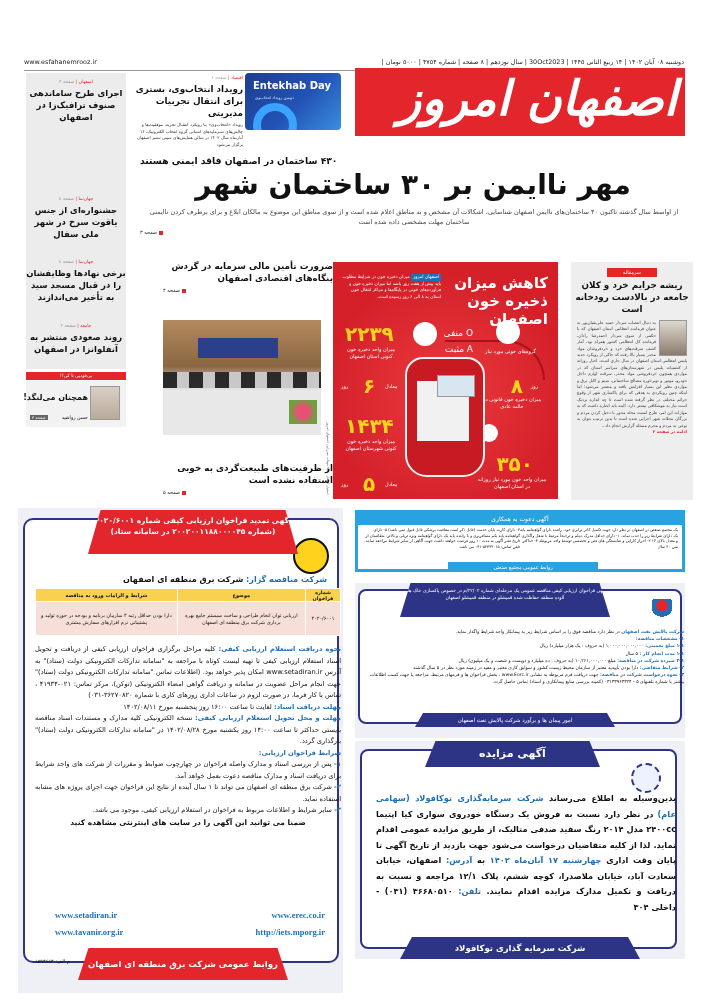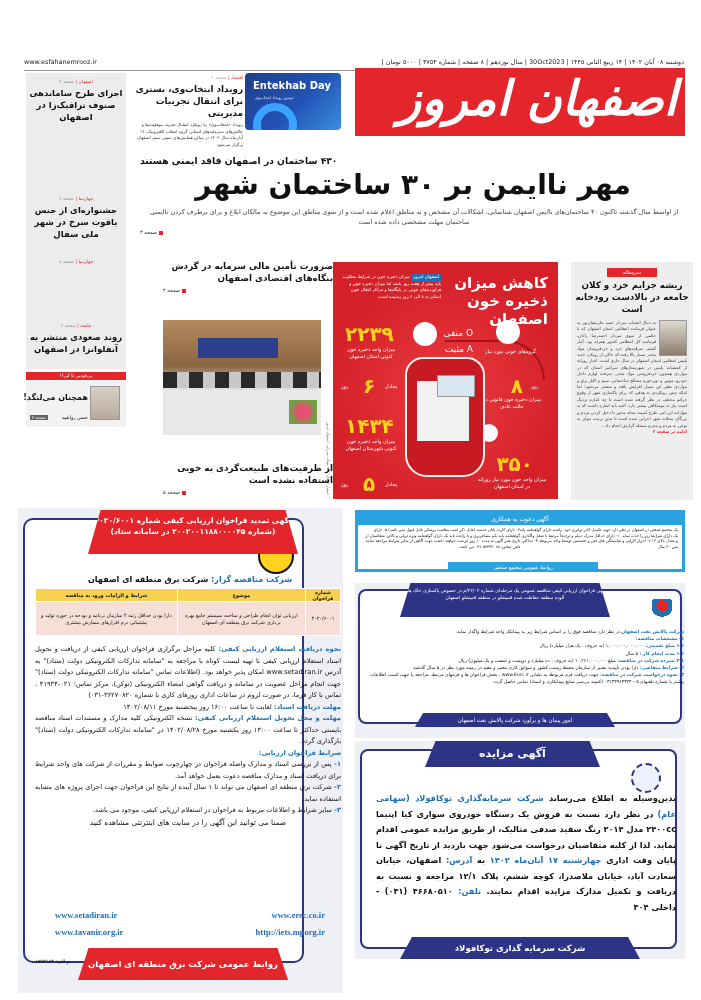--- a/index.html
+++ b/index.html
@@ -65,21 +65,21 @@
 .mid-h1{left:163px;top:260px;width:170px;text-align:right;font-size:8.8px;font-weight:bold;line-height:12px}
 .mid-photo{left:163px;top:320px;width:158px;height:115px;background:linear-gradient(#b48a5e 0%,#8a6642 40%,#e2e2e2 60%,#cfcfcf 100%);overflow:hidden}
 .mid-photo .banner{position:absolute;left:35px;top:18px;width:80px;height:20px;background:#2b3f8a}
 .mid-photo .people{position:absolute;left:0;top:52px;width:158px;height:16px;background:repeating-linear-gradient(90deg,#2a2a2a 0 14px,#c8c8c8 14px 26px)}
 .mid-photo .desk{position:absolute;left:0;top:70px;width:158px;height:45px;background:#e8e8e8}
 .mid-photo .flowers{position:absolute;right:4px;top:80px;width:28px;height:24px;background:radial-gradient(circle,#e94f75 30%,#6ea040 70%)}
 .credit{left:322px;top:320px;width:8px;height:175px;font-size:3.6px;color:#777;writing-mode:vertical-rl}
 .mid-h2{left:163px;top:462px;width:170px;text-align:right;font-size:8.8px;font-weight:bold;line-height:12px}
 
 .ad1{left:18px;top:508px;width:325px;height:485px;background:#eef0f5}
-.ad1 .frame{position:absolute;left:5px;top:10px;width:281px;height:445px;border:2px solid #2d3485;border-radius:10px;background:#fff}
+.ad1 .frame{position:absolute;left:5px;top:10px;width:316px;height:445px;border:2px solid #2d3485;border-radius:10px;background:#fff}
 .ad1 .head{position:absolute;left:70px;top:2px;width:210px;height:44px;background:#e3262c;color:#fff;font-size:7.5px;font-weight:bold;text-align:center;line-height:11px;padding-top:5px;clip-path:polygon(6% 0,94% 0,100% 100%,0 100%)}
 .ad1 .logo-c{position:absolute;right:8px;top:18px;width:36px;height:36px;border-radius:50%;background:#ffd21e;border:2px solid #111}
 .ad1 .org{position:absolute;right:10px;top:55px;font-size:8px;font-weight:bold;white-space:nowrap}
 .ad1 table{position:absolute;left:10px;top:68px;width:306px;border-collapse:collapse;font-size:5px}
 .ad1 th{background:#f7d14f;height:11px;border:1px solid #fff;font-weight:bold}
 .ad1 td{background:#f6dfd8;height:34px;border:1px solid #fff;text-align:center;padding:2px;line-height:7px;vertical-align:middle}
 .ad1 .body{position:absolute;left:10px;top:124px;width:306px;font-size:6.7px;line-height:11.5px;text-align:justify}
 .ad1 .body b.bl{color:#1f6fb5}
 .ad1 .sites{position:absolute;left:30px;top:390px;width:270px;font-family:"Liberation Serif",serif;font-size:8.5px;color:#1f6fb5;font-weight:bold}
 .ad1 .sites div{display:flex;justify-content:space-between;height:17px}
@@ -134,20 +134,21 @@
   <div class="side-item" style="top:6px">
     <div class="tag"><span>اصفهان</span> | <b>صفحه ۳</b></div>
     <div class="ttl">اجرای طرح ساماندهی صنوف ترافیک‌زا در اصفهان</div>
   </div>
   <div class="side-item" style="top:123px">
     <div class="tag"><span>جهان‌نما</span> | <b>صفحه ۸</b></div>
     <div class="ttl">جشنواره‌ای از جنس یاقوت سرخ در شهر ملی سفال</div>
   </div>
   <div class="side-item" style="top:186px">
     <div class="tag"><span>جهان‌نما</span> | <b>صفحه ۸</b></div>
+    <div class="ttl">برخی نهادها وظایفشان را در قبال مسجد سید به تأخیر می‌اندازند</div>
   </div>
   <div class="side-item" style="top:250px">
     <div class="tag"><span>جامعه</span> | <b>صفحه ۲</b></div>
     <div class="ttl">روند صعودی منتشر به آنفلوانزا در اصفهان</div>
   </div>
 </div>
 <div class="abs opinion-bar">بی‌خودیی تا کی؟!</div>
 <div class="abs opinion">
   <div class="portrait"></div>
   <div class="ttl">همچنان می‌لنگد!</div>
@@ -238,21 +239,21 @@
     </tbody>
       </table>
     <div class="body">
       <div><b class="bl">نحوه دریافت استعلام ارزیابی کیفی:</b> <span>کلیه مراحل برگزاری فراخوان ارزیابی کیفی از دریافت و تحویل اسناد استعلام ارزیابی کیفی تا تهیه لیست کوتاه با مراجعه به "سامانه تدارکات الکترونیکی دولت (ستاد)" به آدرس www.setadiran.ir امکان پذیر خواهد بود. (اطلاعات تماس "سامانه تدارکات الکترونیکی دولت (ستاد)" جهت انجام مراحل عضویت در سامانه و دریافت گواهی امضاء الکترونیکی (توکن)، مرکز تماس: ۰۲۱-۴۱۹۳۴ ، تماس با کار فرما، در صورت لزوم در ساعات اداری روزهای کاری با شماره ۳۶۲۷۰۸۲۰-۰۳۱)</span></div>
       <div><b class="bl">مهلت دریافت اسناد:</b> <span>لغایت تا ساعت ۱۶:۰۰ روز پنجشنبه مورخ ۱۴۰۲/۰۸/۱۱</span></div>
       <div><b class="bl">مهلت و محل تحویل استعلام ارزیابی کیفی:</b> <span>نسخه الکترونیکی کلیه مدارک و مستندات اسناد مناقصه بایستی حداکثر تا ساعت ۱۴:۰۰ روز یکشنبه مورخ ۱۴۰۲/۰۸/۲۸ در "سامانه تدارکات الکترونیکی دولت (ستاد)" بارگذاری گردد.</span></div>
       <div><b class="bl">شرایط فراخوان ارزیابی:</b></div>
       <div><b class="bl">۱-</b> <span>پس از بررسی اسناد و مدارک واصله فراخوان در چهارچوب ضوابط و مقررات از شرکت های واجد شرایط برای دریافت اسناد و مدارک مناقصه دعوت بعمل خواهد آمد.</span></div>
       <div><b class="bl">۲-</b> <span>شرکت برق منطقه ای اصفهان می تواند تا ۱ سال آینده از نتایج این فراخوان جهت اجرای پروژه های مشابه استفاده نماید.</span></div>
       <div><b class="bl">۳-</b> <span>سایر شرایط و اطلاعات مربوط به فراخوان در استعلام ارزیابی کیفی، موجود می باشد.</span></div>
-      <div style="text-align:center;font-weight:normal;font-size:7.5px">ضمنا می توانید این آگهی را در سایت های اینترنتی مشاهده کنید</div>
+      <div style="text-align:center;font-weight:bold;font-size:7.5px">ضمنا می توانید این آگهی را در سایت های اینترنتی مشاهده کنید</div>
     </div>
     <div class="sites">
       <div>
           <span>www.erec.co.ir</span>
           <span>www.setadiran.ir</span>
         </div>
       <div>
           <span>http://iets.mporg.ir</span>
           <span>www.tavanir.org.ir</span>
         </div>

